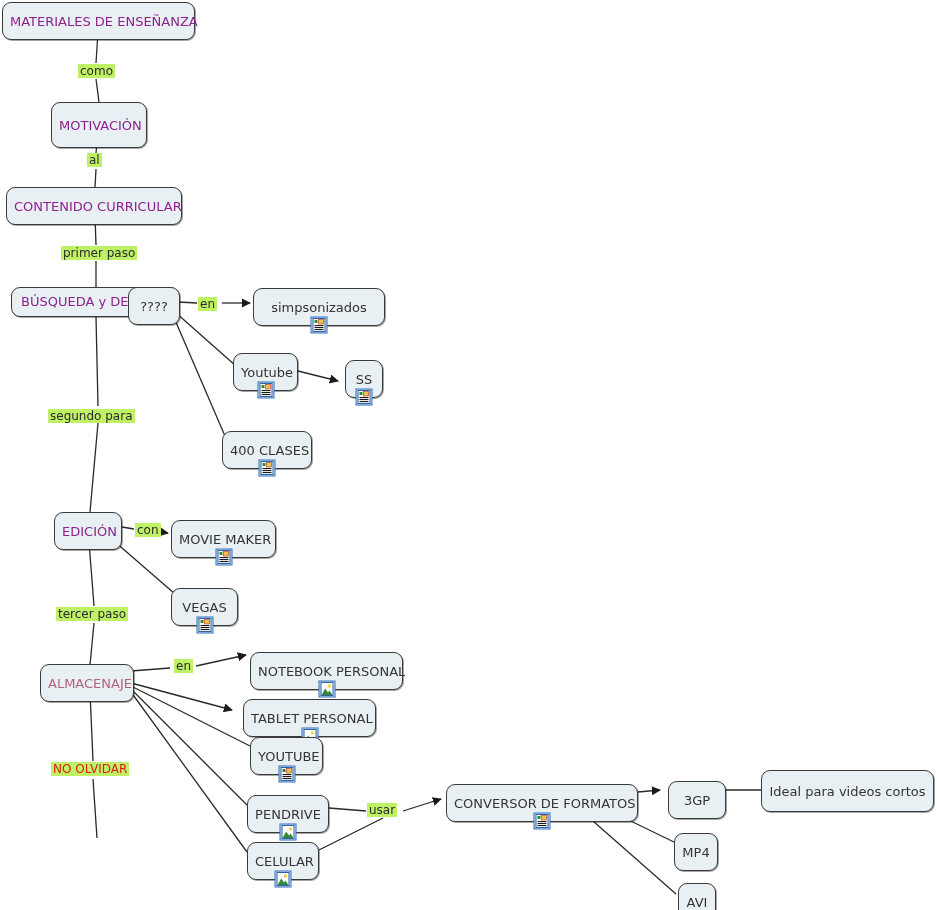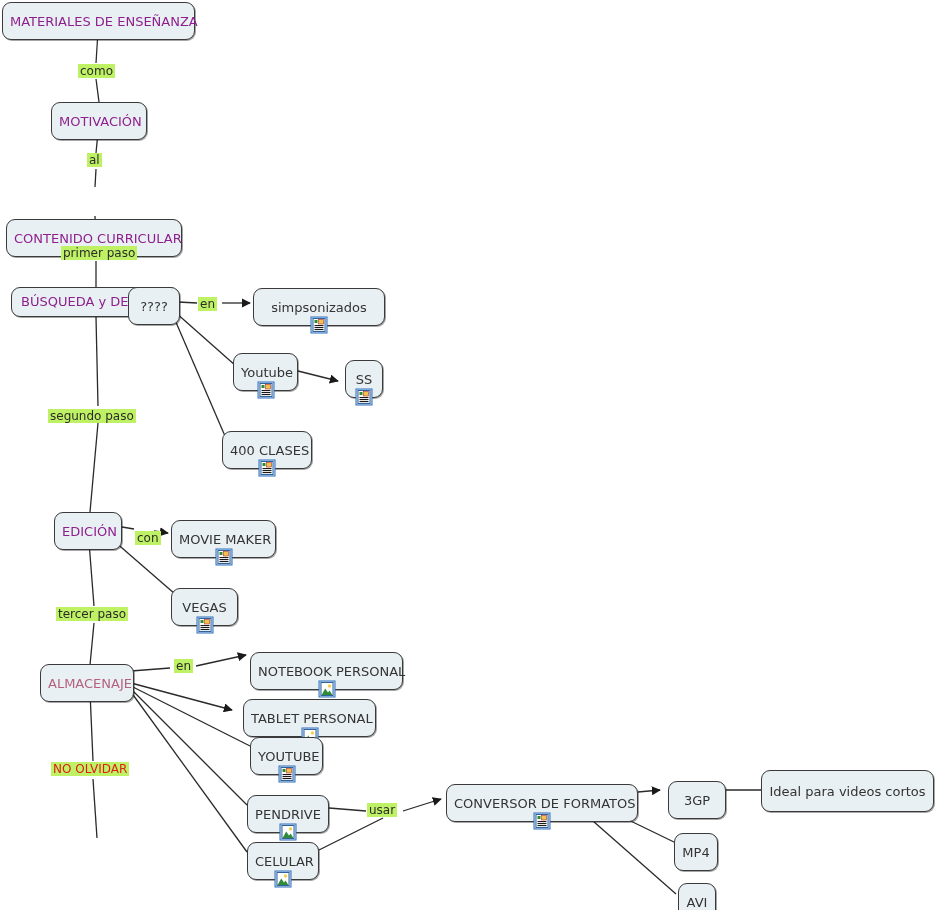--- a/index.html
+++ b/index.html
@@ -149,25 +149,25 @@
       <path d="M 714 790 L 761 790"></path>
     </g>
   </svg>
 
   <div id="nodes">
 
     <div class="node purple" style="left:2px; top:2px; width:193px; height:29px;">
       <span class="lbl">MATERIALES DE ENSEÑANZA</span>
     </div>
 
-    <div class="node purple" style="left:51px; top:102px; width:96px; height:38px;">
+    <div class="node purple" style="left:51px; top:102px; width:96px; height:46px;">
       <span class="lbl">MOTIVACIÓN</span>
     </div>
 
-    <div class="node purple" style="left:6px; top:187px; width:176px; height:29px;margin-top:32px;">
+    <div class="node purple" style="left:6px; top:187px; width:176px; height:29px;">
       <span class="lbl">CONTENIDO CURRICULAR</span>
     </div>
 
     <div class="node purple" style="left:11px; top:287px; width:168px; height:30px; overflow:hidden; justify-content:flex-start; align-items:flex-start; padding-left:9px; padding-top:6px;">
       <span class="lbl" style="text-align:left;">BÚSQUEDA y DESCARGA</span>
     </div>
 
     <div class="node" style="left:128px; top:287px; width:52px; height:30px; z-index:5;">
       <span class="lbl">????</span>
     </div>
@@ -371,32 +371,32 @@
 
     <div class="edge-label" style="left:87px; top:153px;">
       <span>al</span>
     </div>
 
     <div class="edge-label" style="left:61px; top:246px;">
       <span>primer paso</span>
     </div>
 
     <div class="edge-label" style="left:48px; top:409px;">
-      <span>segundo paso</span>
+      <span>segundo para</span>
     </div>
 
     <div class="edge-label" style="left:56px; top:607px;">
       <span>tercer paso</span>
     </div>
 
     <div class="edge-label" style="left:198px; top:297px;">
       <span>en</span>
     </div>
 
-    <div class="edge-label" style="left:135px; top:523px;margin-top:8px;">
+    <div class="edge-label" style="left:135px; top:523px;">
       <span>con</span>
     </div>
 
     <div class="edge-label" style="left:174px; top:659px;">
       <span>en</span>
     </div>
 
     <div class="edge-label" style="left:367px; top:803px;">
       <span>usar</span>
     </div>

